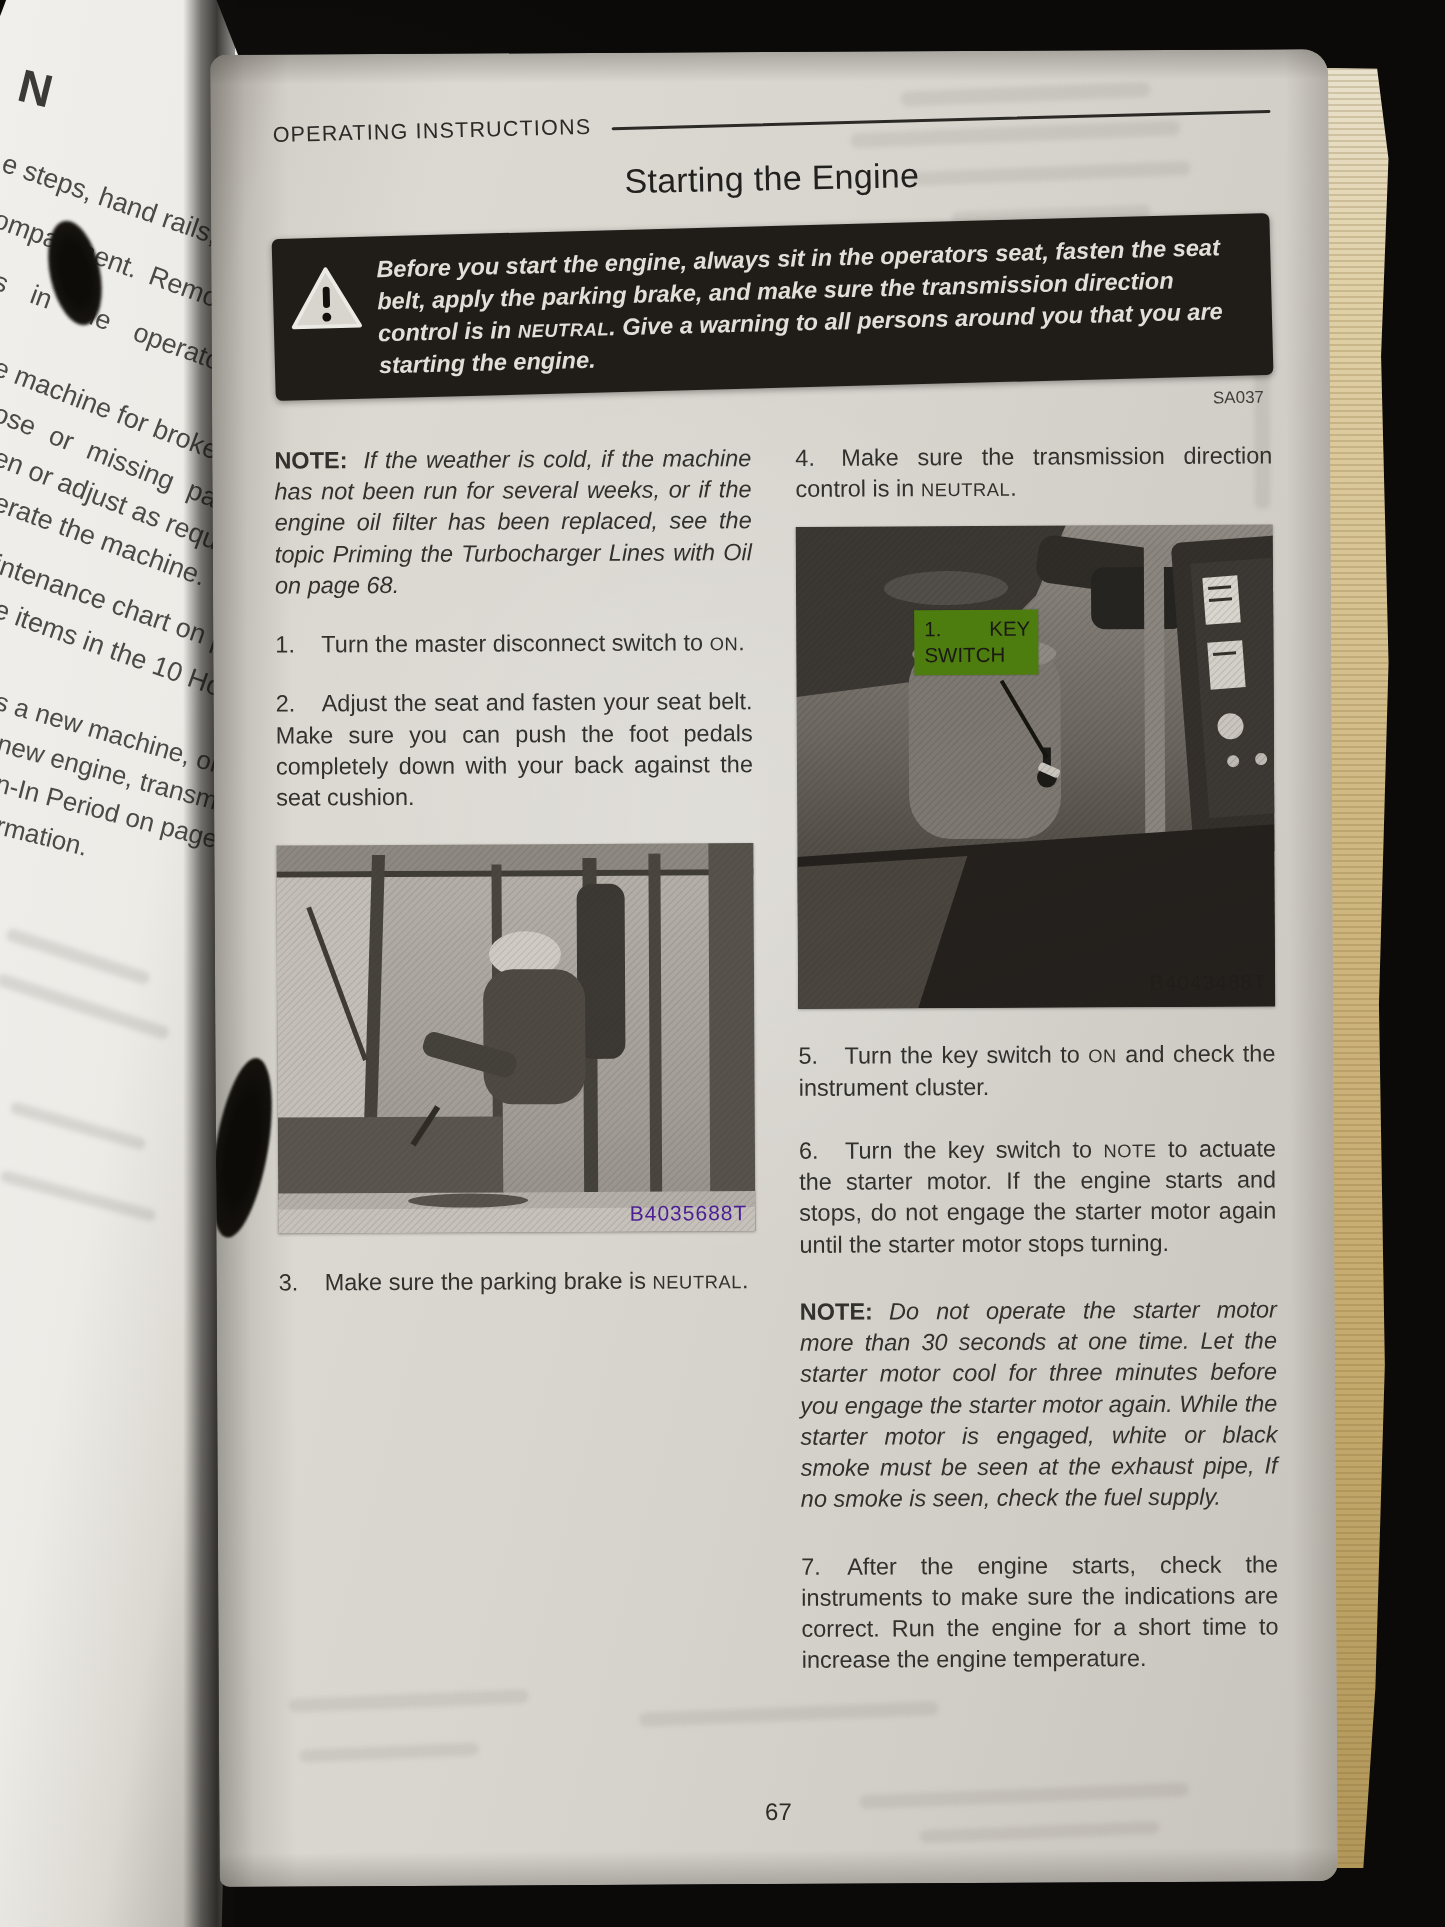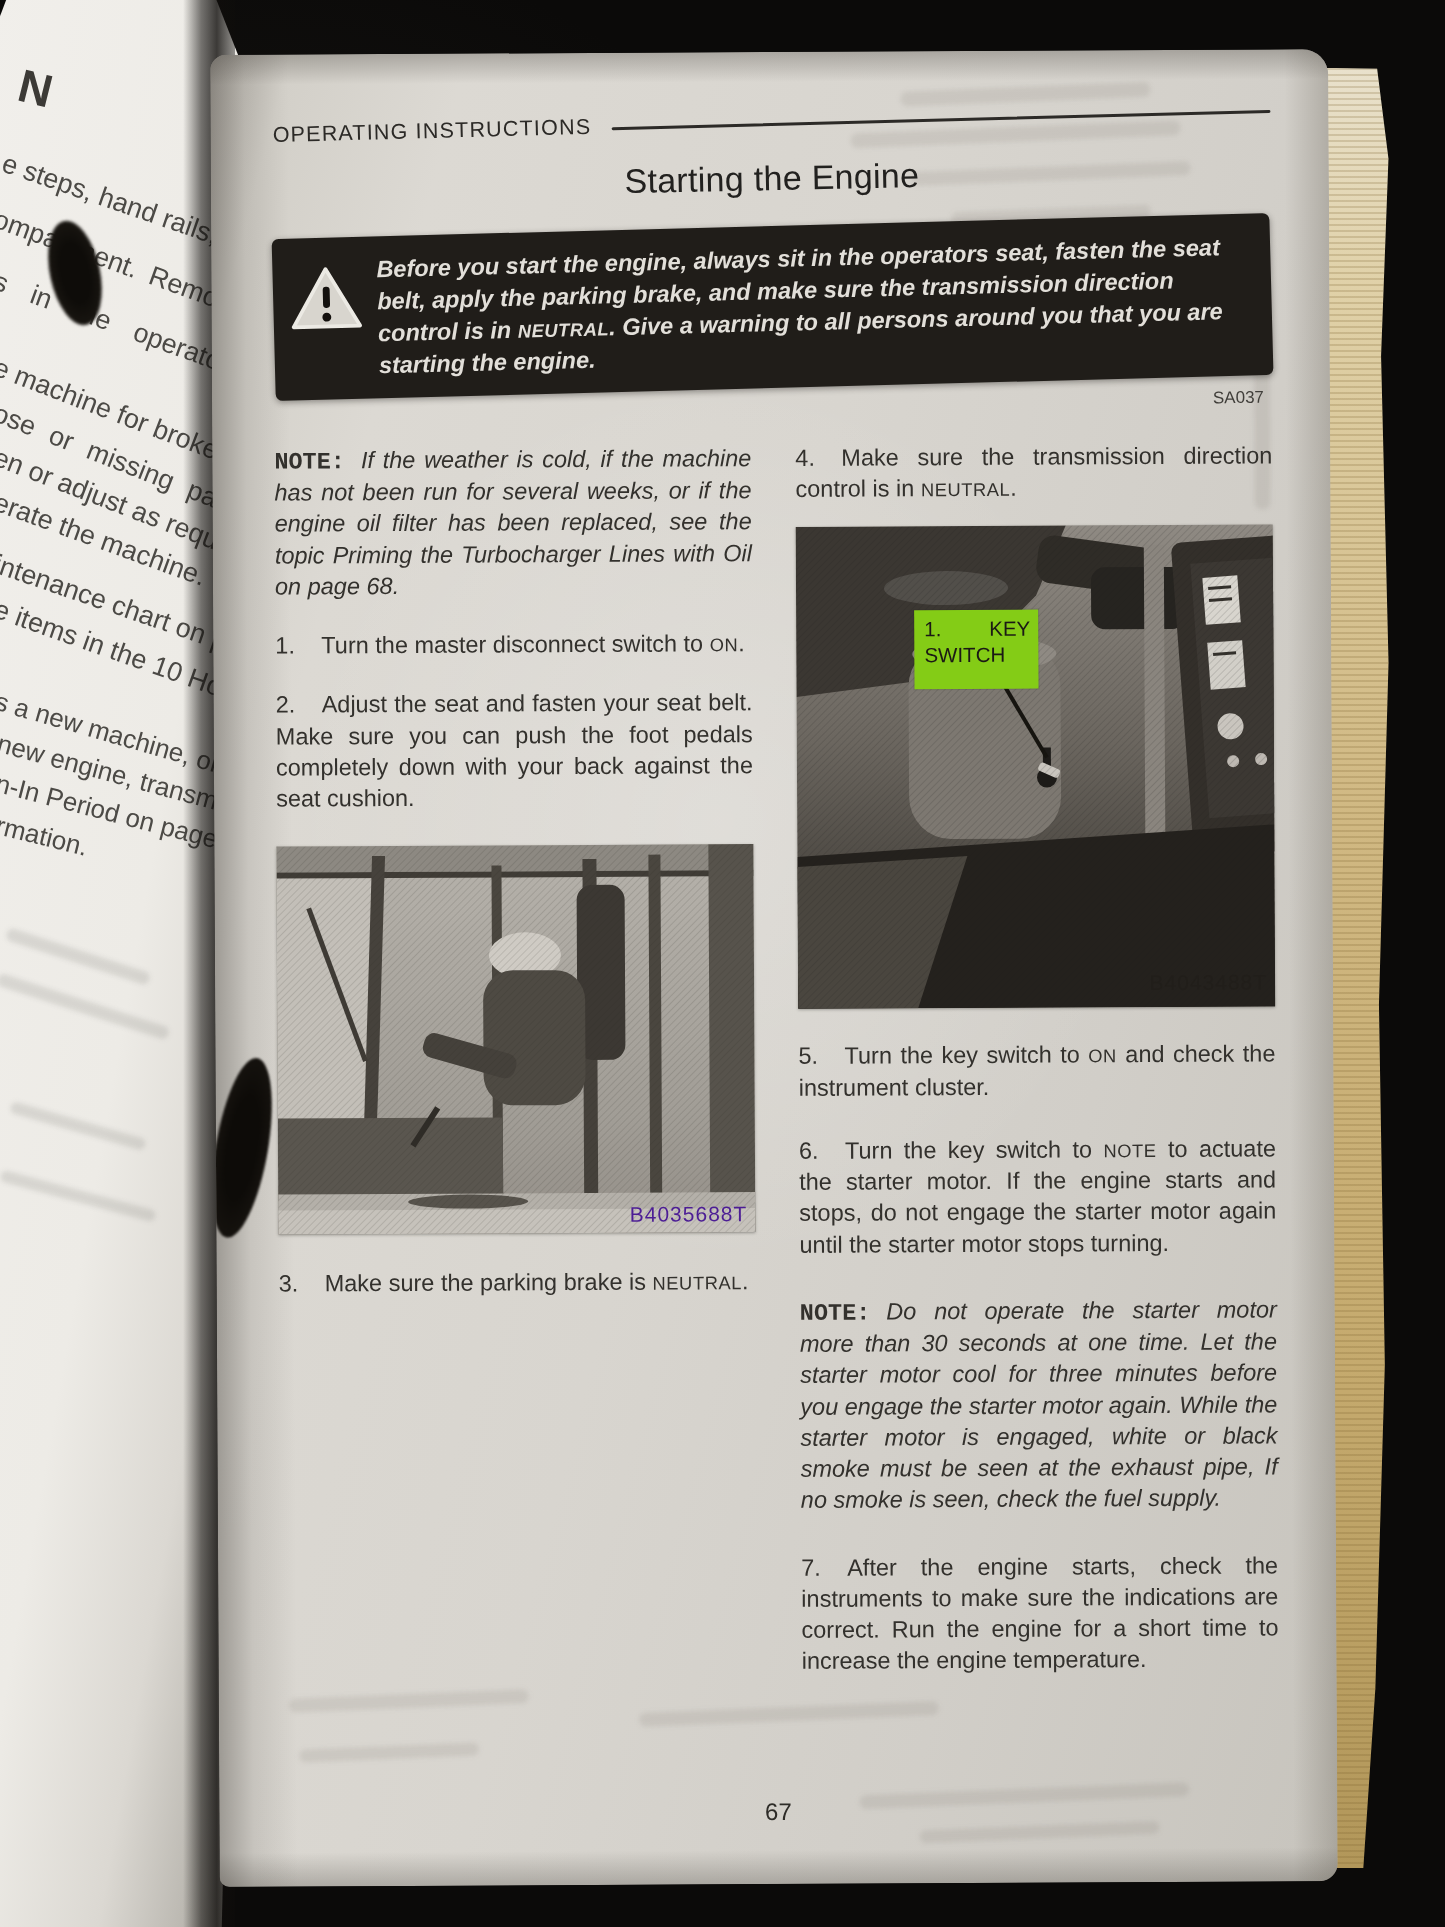--- a/index.html
+++ b/index.html
@@ -56,36 +56,36 @@
   .warn{position:relative;margin-top:28px;background:#201d19;border-radius:7px;
     padding:18px 26px 16px 104px;transform:rotate(-1.2deg);
     color:#e2dfd9;font-style:italic;font-weight:bold;font-size:23.5px;line-height:1.36;
     box-shadow:0 2px 6px rgba(20,18,15,.4);}
   .warn-icon{position:absolute;left:16px;top:26px;width:74px;height:70px;}
   .warn-code{text-align:right;font-size:17px;color:#403e3a;margin:9px 8px 0 0;transform:rotate(-.8deg);}
 
   .cols{display:flex;gap:44px;margin-top:26px;}
   .col{width:477px;font-size:23.5px;line-height:1.33;text-align:justify;color:#33312d;}
 
-  .note-label{font-weight:bold;font-style:normal;margin-right:16px;font-family:Liberation Mono, monospace;}
+  .note-label{font-weight:bold;font-style:normal;margin-right:16px;}
   .i{font-style:italic;}
   .sc{font-size:.78em;letter-spacing:.03em;}
   p.para{margin:0;}
   p.step{margin:28px 0 0 0;}
   p.first{margin-top:0;}
   .num{display:inline-block;width:46px;}
 
   .photo{position:relative;margin-top:32px;width:477px;background:#9b9790;box-shadow:0 1px 3px rgba(30,28,24,.35);}
   .photo-l{height:388px;}
   .photo-r{margin-top:22px;height:482px;}
   .photo svg{display:block;width:100%;height:100%;}
   .cap{position:absolute;right:8px;bottom:4px;font-size:21px;letter-spacing:1px;color:#4c1d95;}
   .cap-dark{color:#211e1a;opacity:.85;}
-  .key-label{position:absolute;left:118px;top:84px;width:106px;background:#84cc16;color:#1b1915;
-    font-size:20.5px;line-height:1.26;padding:6px 8px 21px 10px;box-shadow:0 0 0 1px rgba(40,38,33,.15);}
+  .key-label{position:absolute;left:118px;top:84px;width:106px;background:#4d7c0f;color:#1b1915;
+    font-size:20.5px;line-height:1.26;padding:6px 8px 7px 10px;box-shadow:0 0 0 1px rgba(40,38,33,.15);}
 
   .pgnum{position:absolute;left:0;right:0;bottom:58px;text-align:center;font-size:24px;color:#2e2c28;}
 
   .ghost{position:absolute;background:rgba(98,92,82,.12);border-radius:7px;filter:blur(2.5px);
     transform:rotate(-2deg);pointer-events:none;}
   .ghost-lp{background:rgba(96,92,85,.16);}
 </style>
 </head>
 <body>
 

